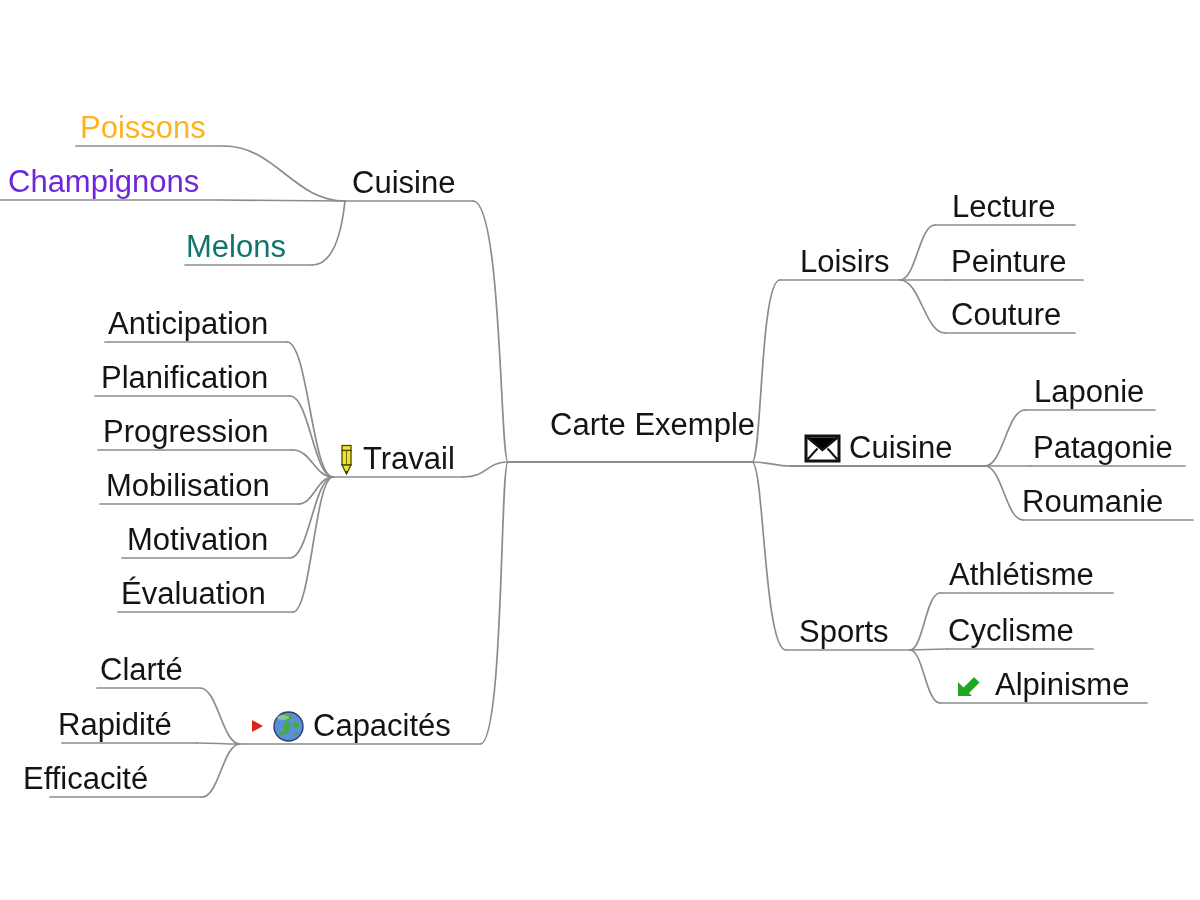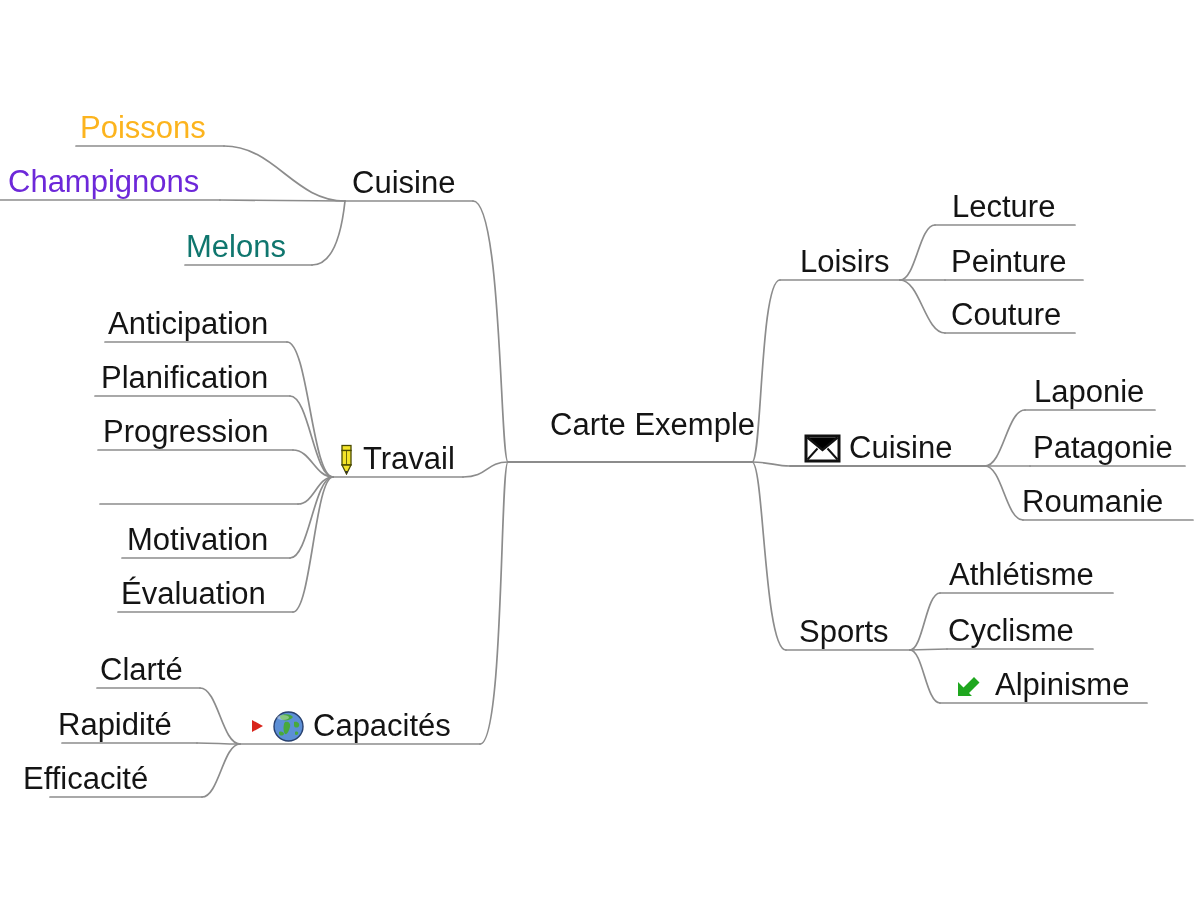--- a/index.html
+++ b/index.html
@@ -128,20 +128,23 @@
   </div>
   <div class="node" style="left:108px;top:307px;">
     <span class="lbl">Anticipation</span>
   </div>
   <div class="node" style="left:101px;top:361px;">
     <span class="lbl">Planification</span>
   </div>
   <div class="node" style="left:103px;top:415px;">
     <span class="lbl">Progression</span>
   </div>
+  <div class="node" style="left:106px;top:469px;">
+    <span class="lbl">Mobilisation</span>
+  </div>
   <div class="node" style="left:127px;top:523px;">
     <span class="lbl">Motivation</span>
   </div>
   <div class="node" style="left:251px;top:708px;height:36px;">
     <span class="ic">
       <svg width="13" height="14" viewBox="0 0 13 14">
           <path d="M1,1 L12,7 L1,13 Z" fill="#D9251C"></path>
         </svg>
     </span>
     <span class="ic">

